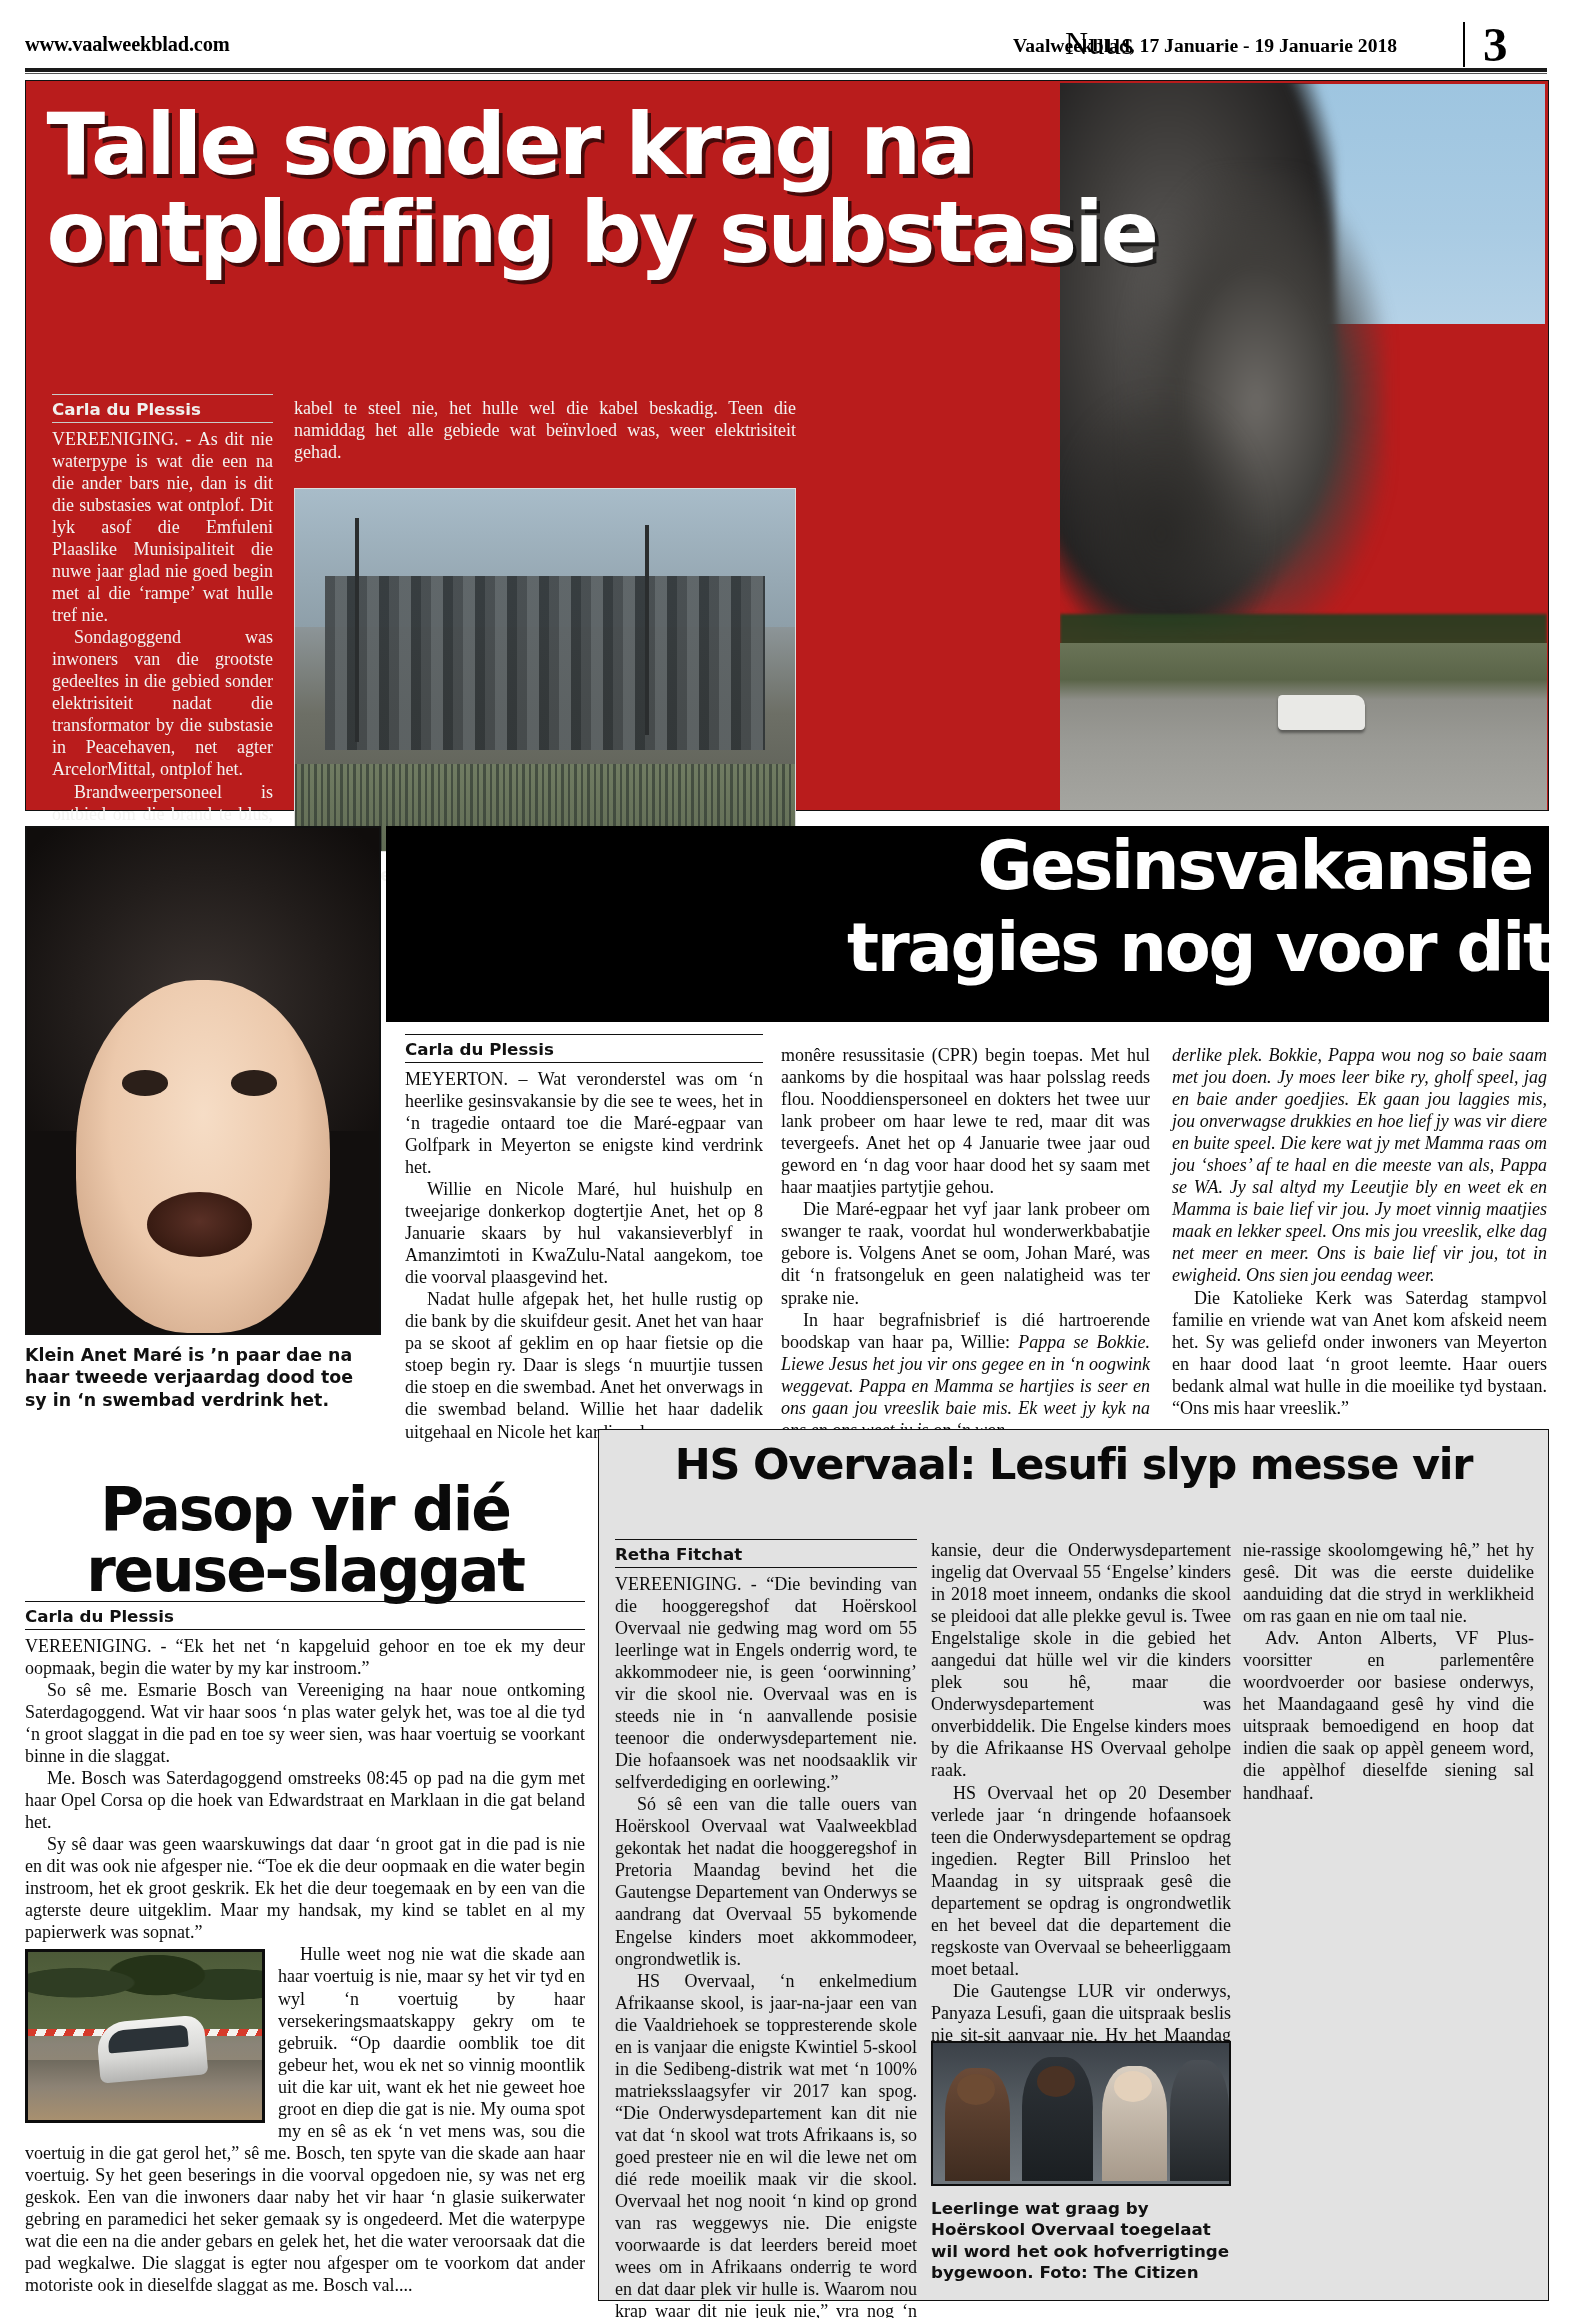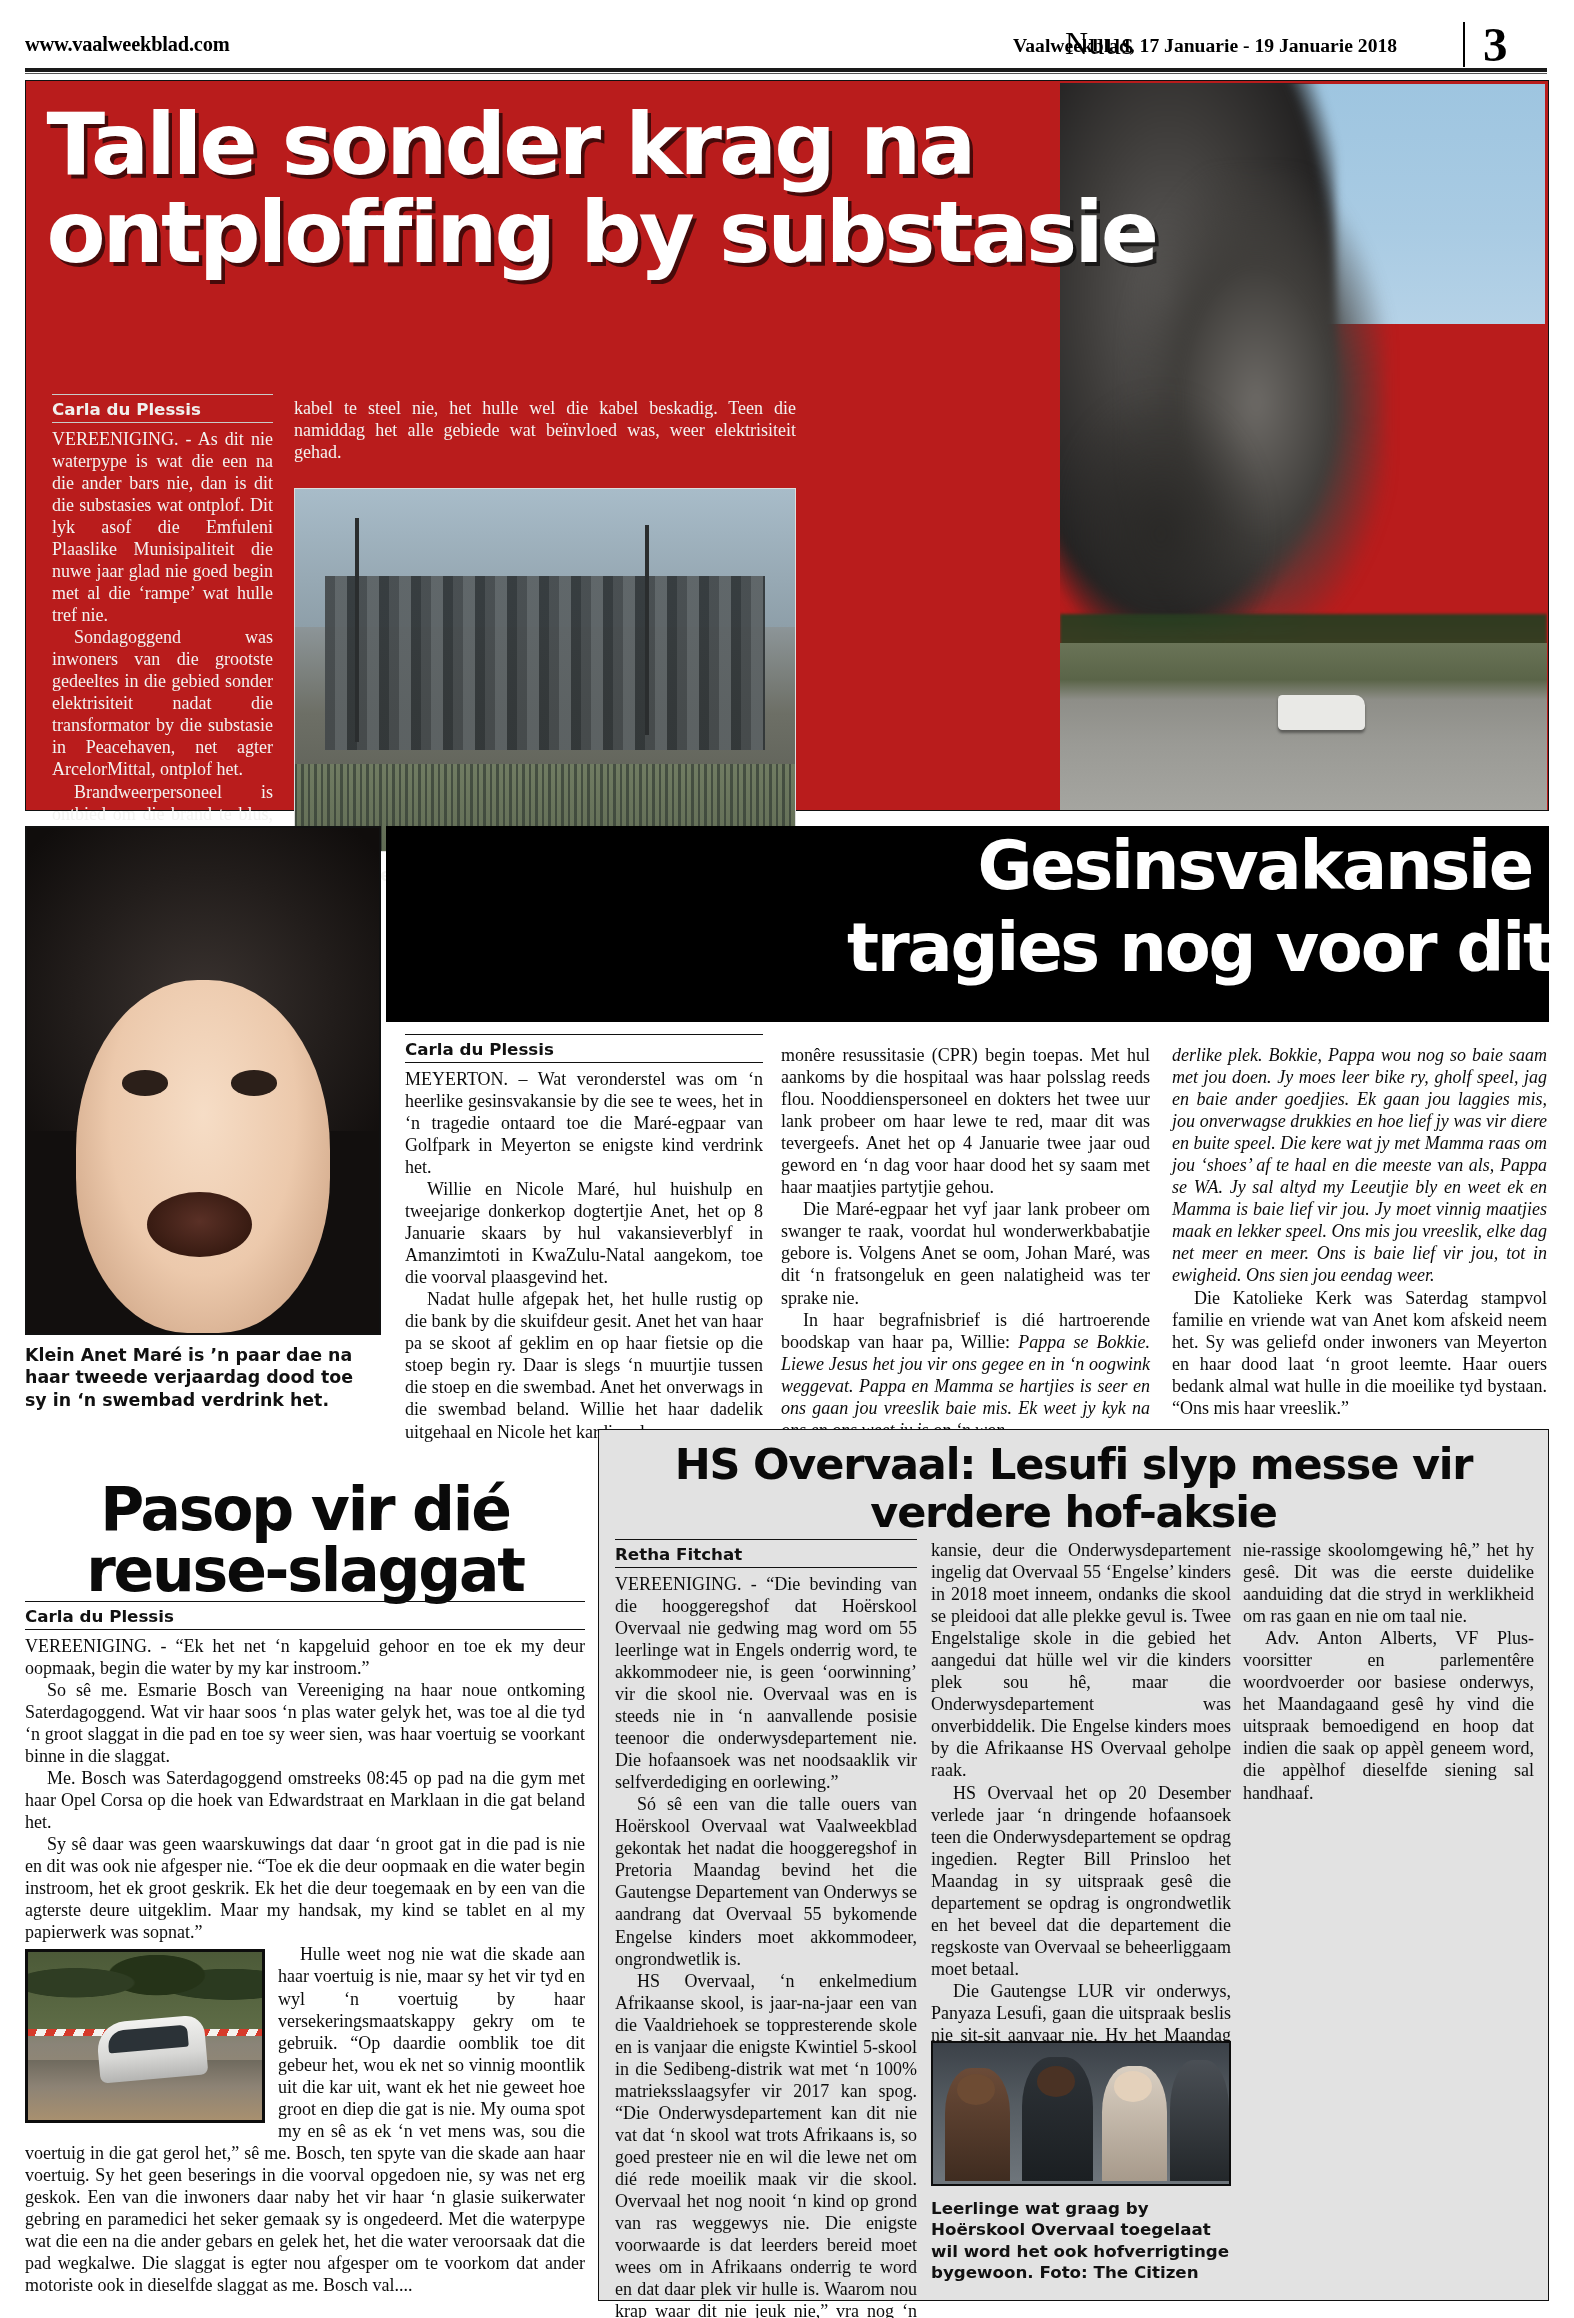--- a/index.html
+++ b/index.html
@@ -268,21 +268,20 @@
         <div class="ph-car"></div>
         <div class="ph-win"></div>
       </div>
       <p>Hulle weet nog nie wat die skade aan haar voertuig is nie, maar sy het vir tyd en wyl ‘n voertuig by haar versekeringsmaatskappy gekry om te gebruik. “Op daardie oomblik toe dit gebeur het, wou ek net so vinnig moontlik uit die kar uit, want ek het nie geweet hoe groot en diep die gat is nie. My ouma spot my en sê as ek ‘n vet mens was, sou die voertuig in die gat gerol het,” sê me. Bosch, ten spyte van die skade aan haar voertuig. Sy het geen beserings in die voorval opgedoen nie, sy was net erg geskok. Een van die inwoners daar naby het vir haar ‘n glasie suikerwater gebring en paramedici het seker gemaak sy is ongedeerd. Met die waterpype wat die een na die ander gebars en gelek het, het die water veroorsaak dat die pad wegkalwe. Die slaggat is egter nou afgesper om te voorkom dat ander motoriste ook in dieselfde slaggat as me. Bosch val....</p>
       <div class="a3-tail"></div>
     </div>
   </div>
 
   <div class="a4">
     <div class="a4-head">HS Overvaal: Lesufi slyp messe vir</div>
-    <div class="a4-head" style="top:60px;">verdere hof-aksie</div>
 
     <div class="a4-col a4-c1">
       <div class="byline light">Retha Fitchat</div>
       <p class="first">VEREENIGING. - “Die bevinding van die hooggeregshof dat Hoërskool Overvaal nie gedwing mag word om 55 leerlinge wat in Engels onderrig word, te akkommodeer nie, is geen ‘oorwinning’ vir die skool nie. Overvaal was en is steeds nie in ‘n aanvallende posisie teenoor die onderwysdepartement nie. Die hofaansoek was net noodsaaklik vir selfverdediging en oorlewing.”</p>
       <p>Só sê een van die talle ouers van Hoërskool Overvaal wat Vaalweekblad gekontak het nadat die hooggeregshof in Pretoria Maandag bevind het die Gautengse Departement van Onderwys se aandrang dat Overvaal 55 bykomende Engelse kinders moet akkommodeer, ongrondwetlik is.</p>
       <p>HS Overvaal, ‘n enkelmedium Afrikaanse skool, is jaar-na-jaar een van die Vaaldriehoek se toppresterende skole en is vanjaar die enigste Kwintiel 5-skool in die Sedibeng-distrik wat met ‘n 100% matrieksslaagsyfer vir 2017 kan spog. “Die Onderwysdepartement kan dit nie vat dat ‘n skool wat trots Afrikaans is, so goed presteer nie en wil die lewe net om dié rede moeilik maak vir die skool. Overvaal het nog nooit ‘n kind op grond van ras weggewys nie. Die enigste voorwaarde is dat leerders bereid moet wees om in Afrikaans onderrig te word en dat daar plek vir hulle is. Waarom nou krap waar dit nie jeuk nie,” vra nog ‘n ouer.</p>
 
     </div>
 
     <div class="a4-col a4-c2">

